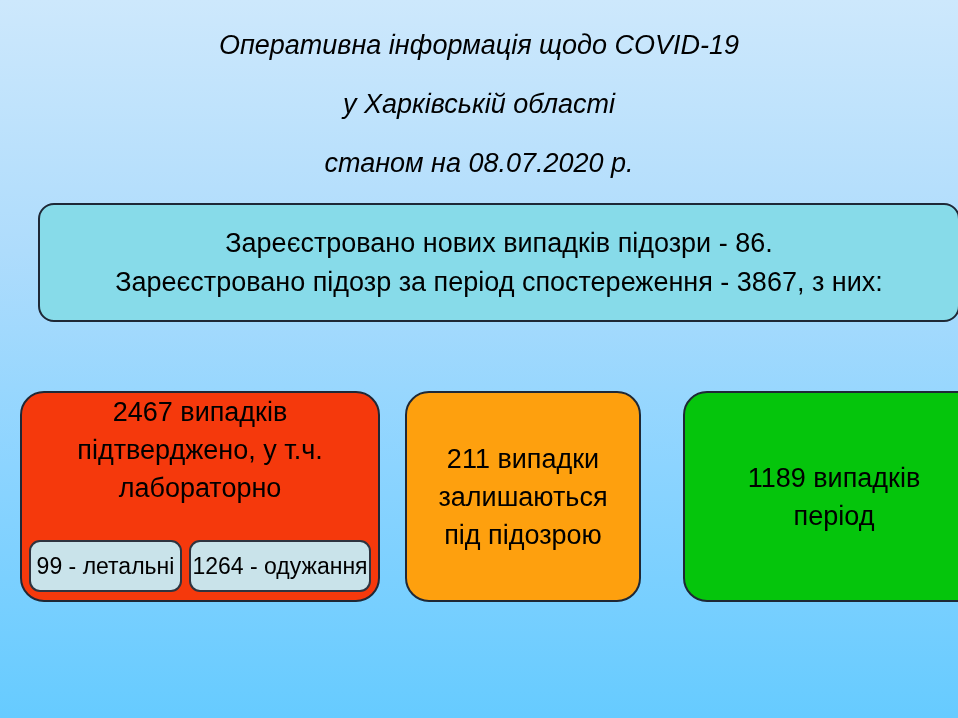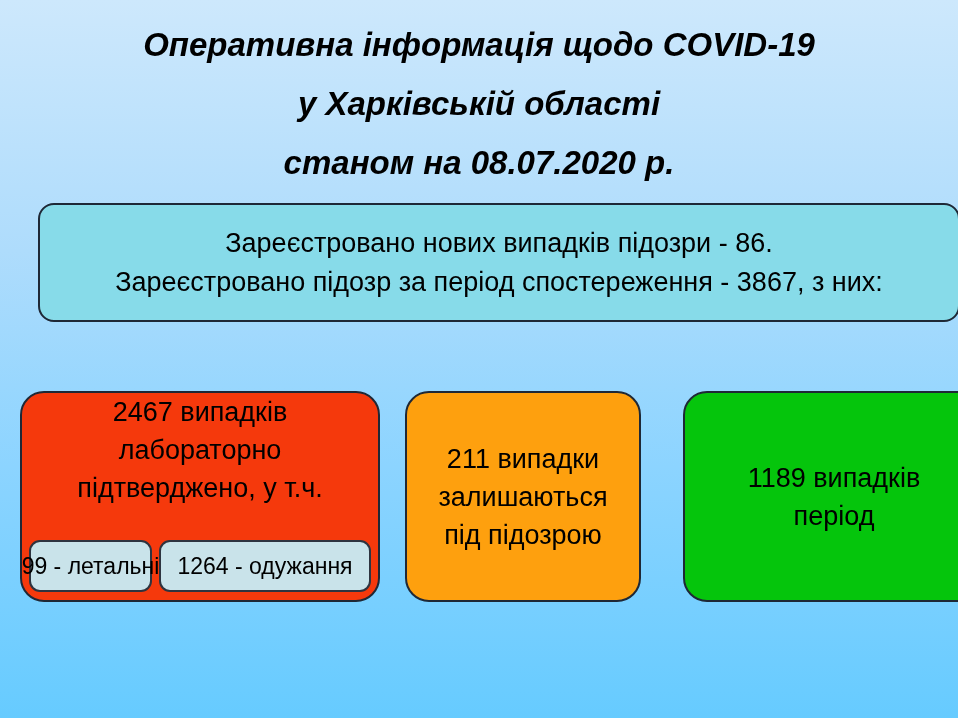--- a/index.html
+++ b/index.html
@@ -17,22 +17,22 @@
   }
   .title-wrap {
     position: absolute;
     top: 29px;
     left: 0;
     width: 100%;
   }
   .title-line {
     text-align: center;
     font-style: italic;
-    font-weight: bold;
-    font-size: 33px;
+    font-weight: normal;
+    font-size: 27px;
     line-height: 32px;
   }
   .title-line + .title-line {
     margin-top: 27px;
   }
   .summary {
     position: absolute;
     left: 18px;
     top: 203px;
     width: 922px;
@@ -95,41 +95,41 @@
     background: #c9e3ea;
     border: 2px solid #2e3440;
     border-radius: 11px;
     display: flex;
     align-items: center;
     justify-content: center;
     font-size: 23px;
     line-height: 1;
     white-space: nowrap;
   }
-  .badge--lethal { width: 123px; }
+  .badge--lethal { width: 153px; }
   .badge--recovery { flex: 1; text-align: right; }
 </style>
 </head>
 <body>
 
 <div class="title-wrap">
   <div class="title-line">Оперативна інформація щодо COVID-19</div>
   <div class="title-line">у Харківській області</div>
   <div class="title-line">станом на 08.07.2020 р.</div>
 </div>
 
 <div class="summary" style="background-color: rgb(135, 219, 233); margin-left: 20px;">
   <div>Зареєстровано нових випадків підозри - 86.</div>
   <div>Зареєстровано підозр за період спостереження - 3867, з них:</div>
 </div>
 
 <div class="card card--confirmed" style="background-color: rgb(245, 57, 12);">
   <div>2467 випадків</div>
+  <div>підтверджено, у т.ч.</div>
   <div>лабораторно</div>
-  <div>підтверджено, у т.ч.</div>
   <div class="badges">
     <div class="badge badge--lethal">99 - летальні</div>
     <div class="badge badge--recovery">1264 - одужання</div>
   </div>
 </div>
 
 <div class="card card--suspicion" style="background-color: rgb(254, 160, 14);">
   <div>211 випадки</div>
   <div>залишаються</div>
   <div>під підозрою</div>

